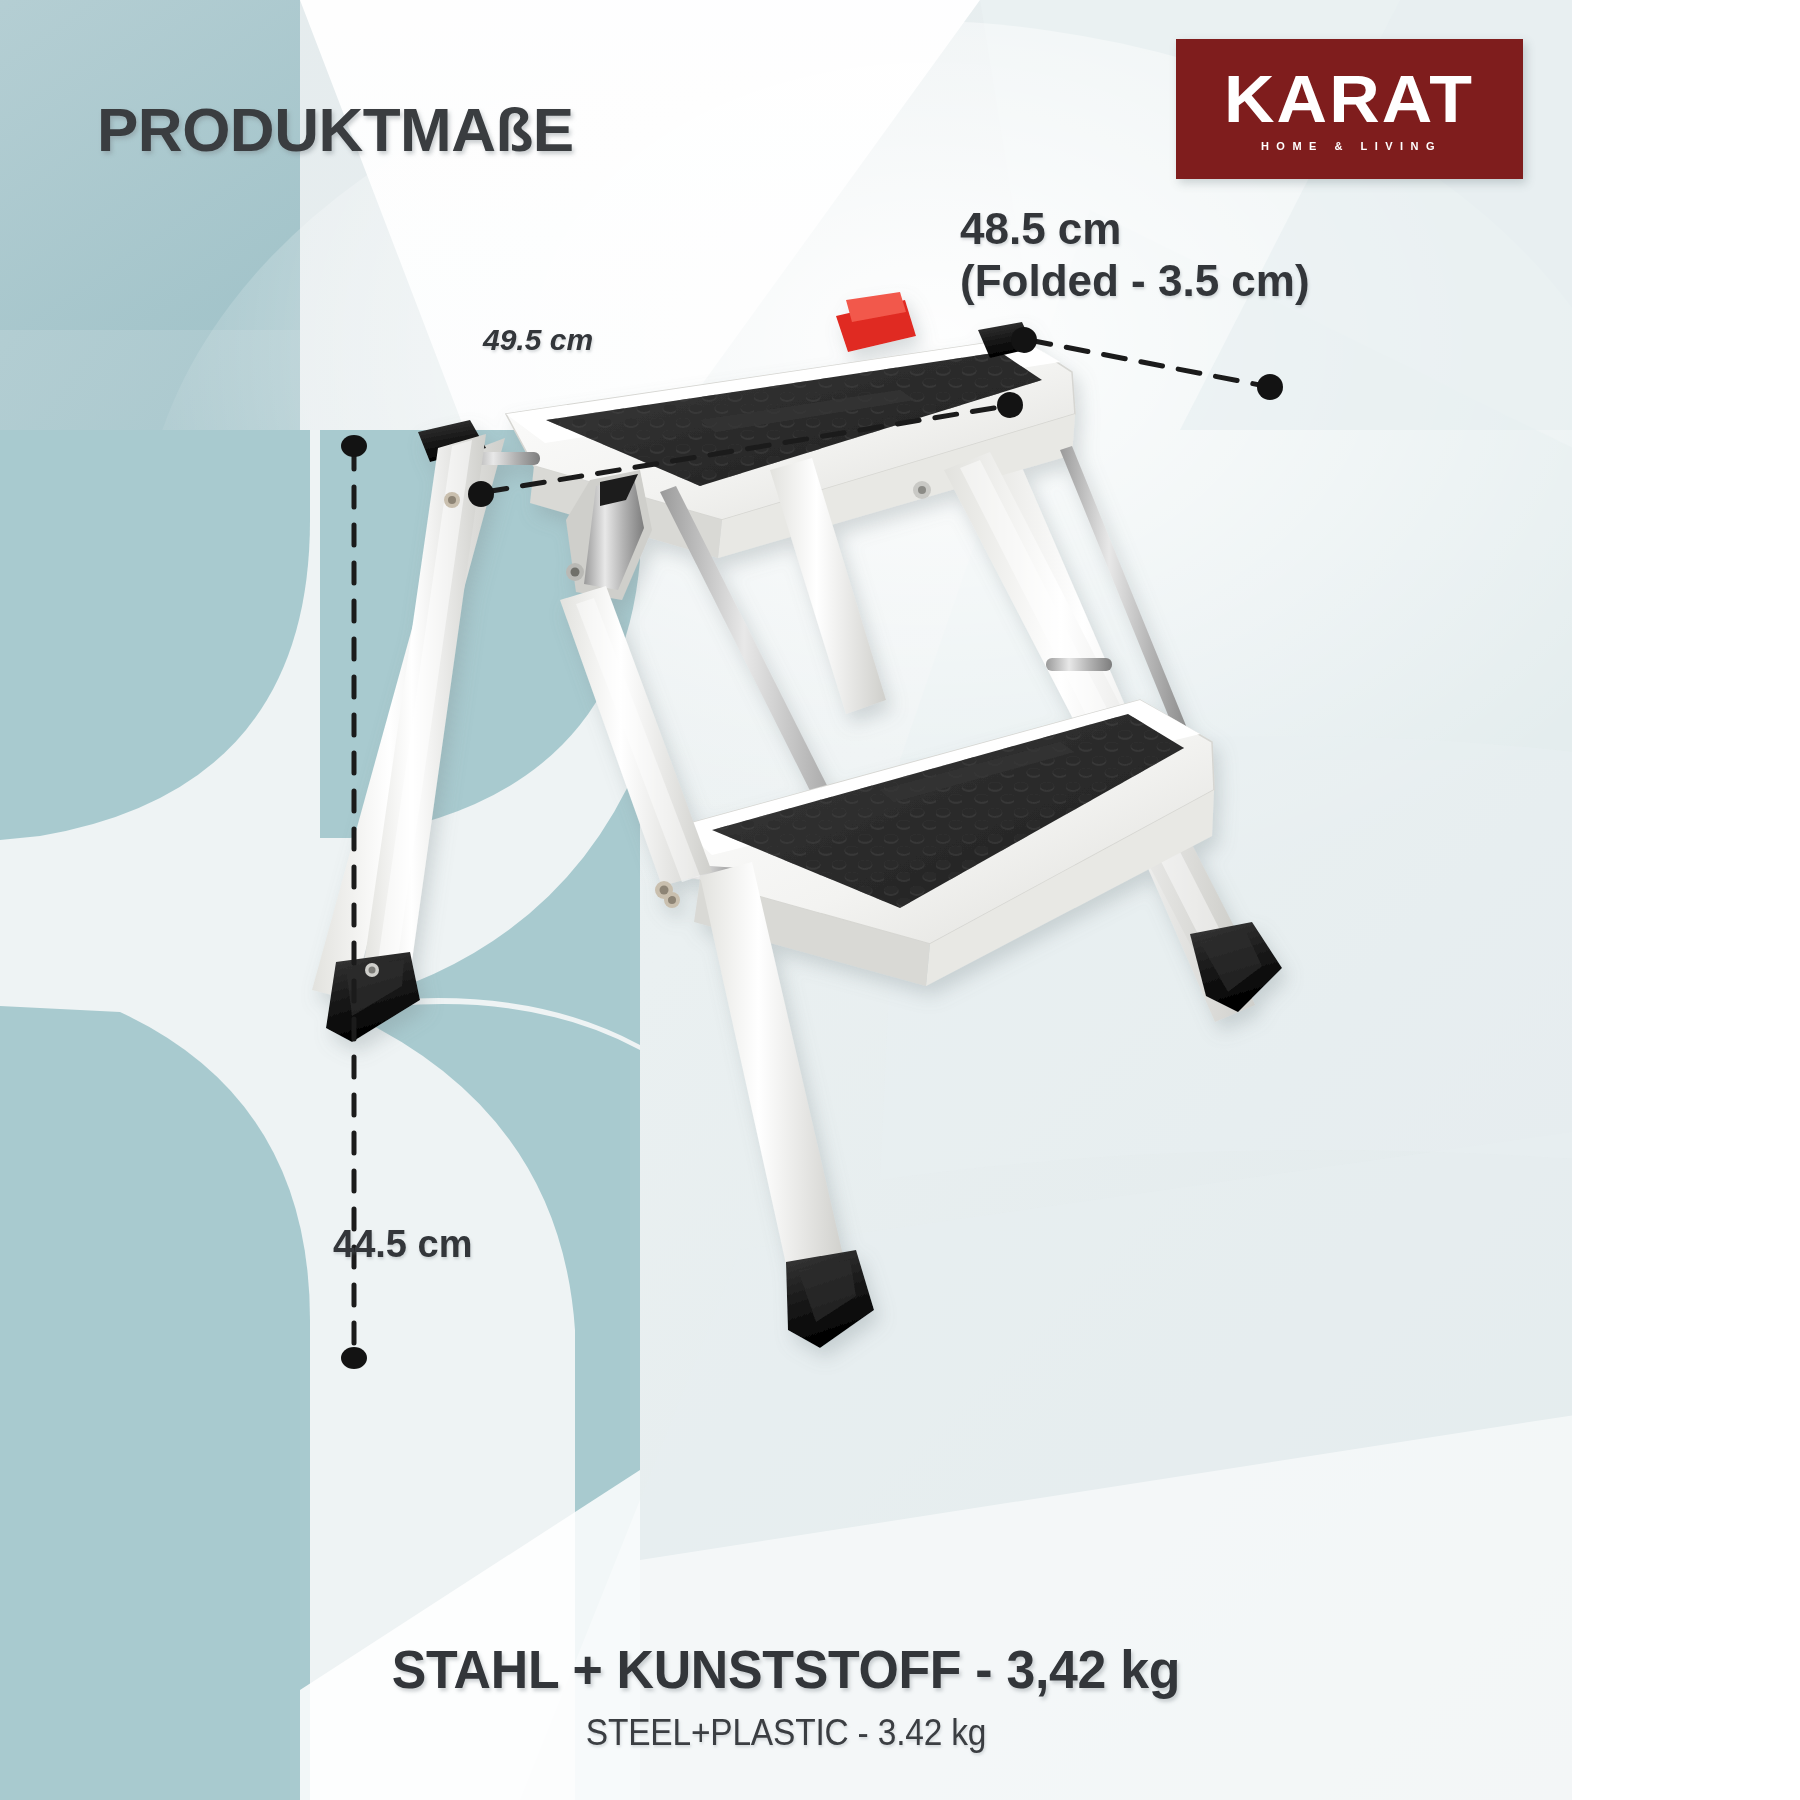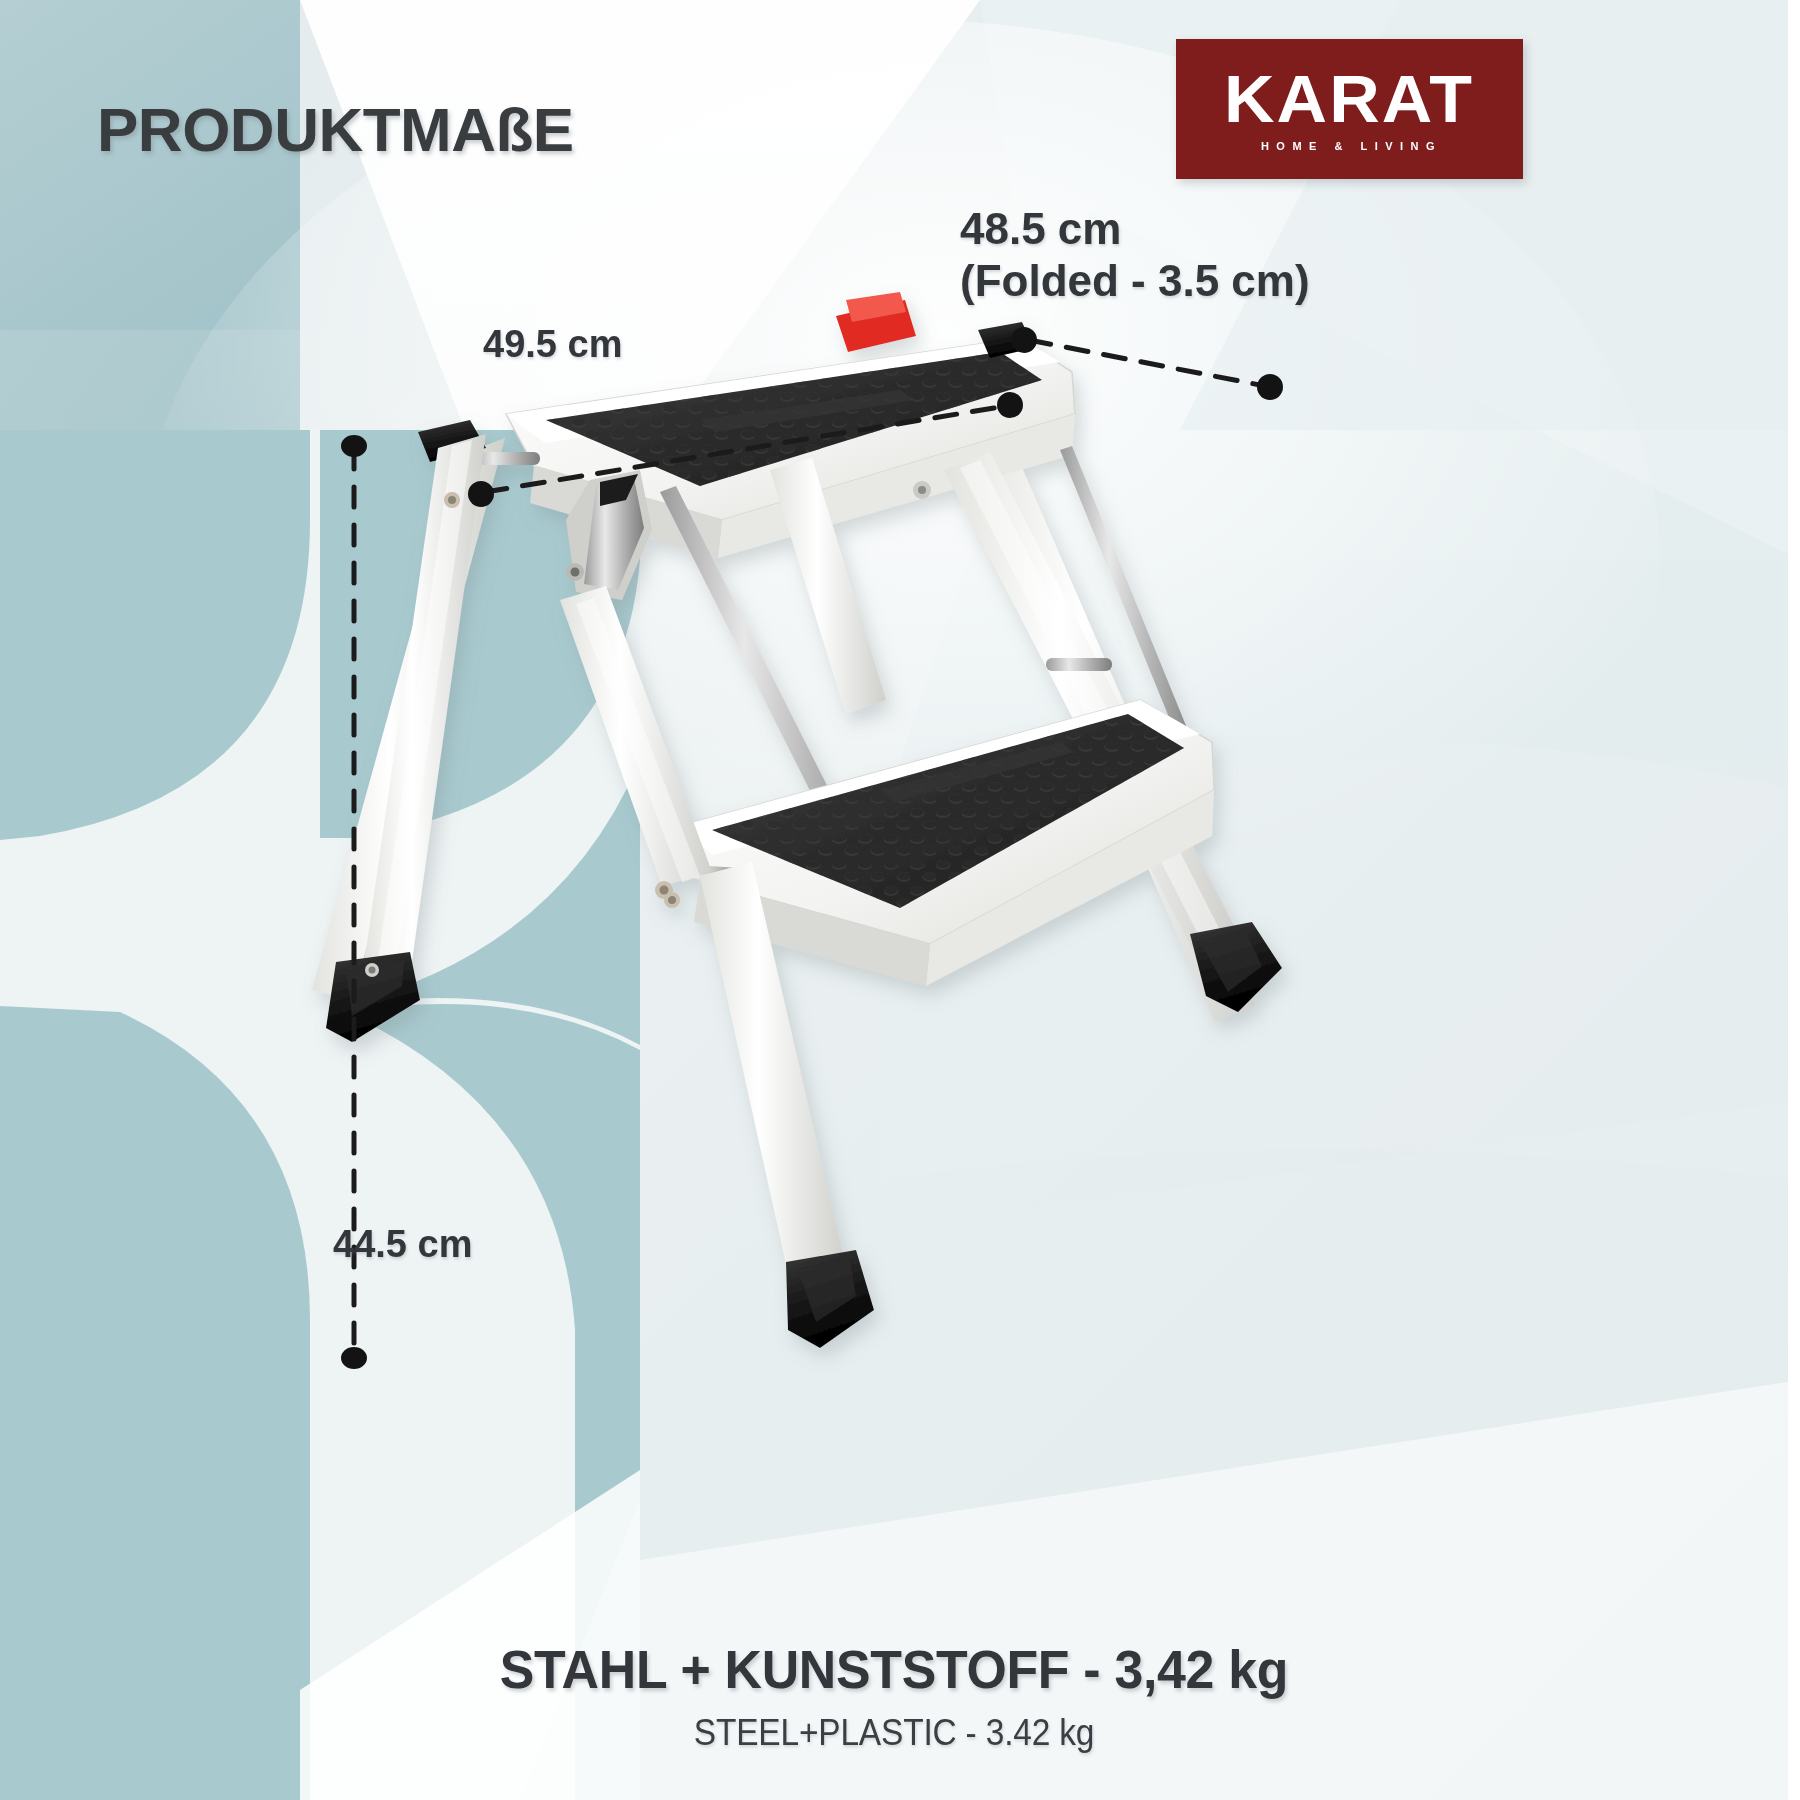--- a/index.html
+++ b/index.html
@@ -1,19 +1,19 @@
 <!DOCTYPE html>
 <html><head>
 <meta charset="utf-8">
 <style>
   html,body{margin:0;padding:0;background:#fff;}
   *{box-sizing:border-box;}
   #stage{
     position:relative;
-    width:1788px;height:1800px;
+    width:1572px;height:1800px;
     overflow:hidden;
     font-family:"Liberation Sans", sans-serif;
     background:#e8eef0;
   }
   #bg{position:absolute;inset:0;width:1800px;height:1800px;}
 
   
   .title-block{position:absolute;left:97px;top:98px;}
   .title{
     font-size:62px;font-weight:bold;letter-spacing:-0.5px;
@@ -39,21 +39,21 @@
   }
   .logo-sub{
     color:#fff;font-size:11px;font-weight:bold;letter-spacing:7.5px;
     margin:9px 0 0 4px;line-height:1;
   }
 
   
   .dimlabel{position:absolute;color:#33363a;font-weight:bold;line-height:1.18;
             text-shadow:1px 2px 3px rgba(120,130,135,.30);}
   #lbl-w2{left:960px;top:203px;font-size:44px;text-align:left;}
-  #lbl-w1{left:483px;top:322px;font-size:38px;}
+  #lbl-w1{left:483px;top:322px;font-size:30px;font-style:italic;}
   #lbl-h {left:333px;top:1222px;font-size:38px;}
 
   
   .mat-de{
     position:absolute;left:0;right:0;top:1638px;text-align:center;
     font-size:54px;font-weight:bold;color:#33363a;letter-spacing:-0.3px;
     text-shadow:2px 3px 4px rgba(120,130,135,.35);
     transform:scaleX(.96);
   }
   .mat-en{

